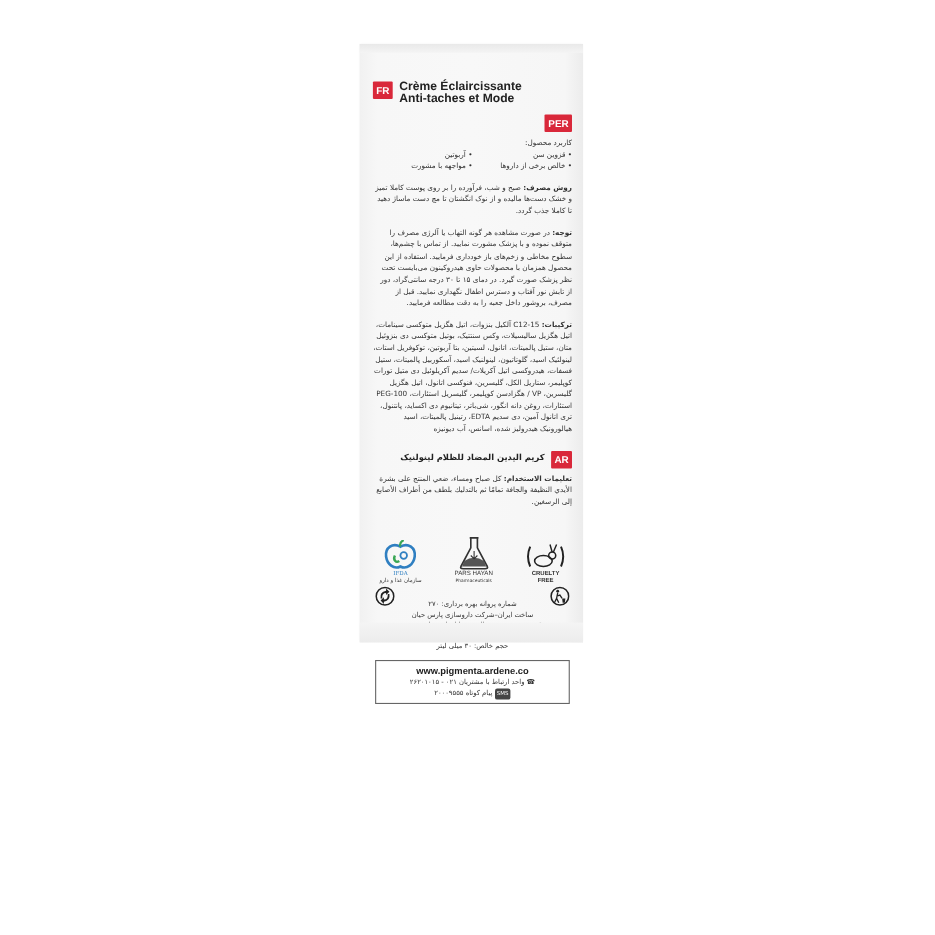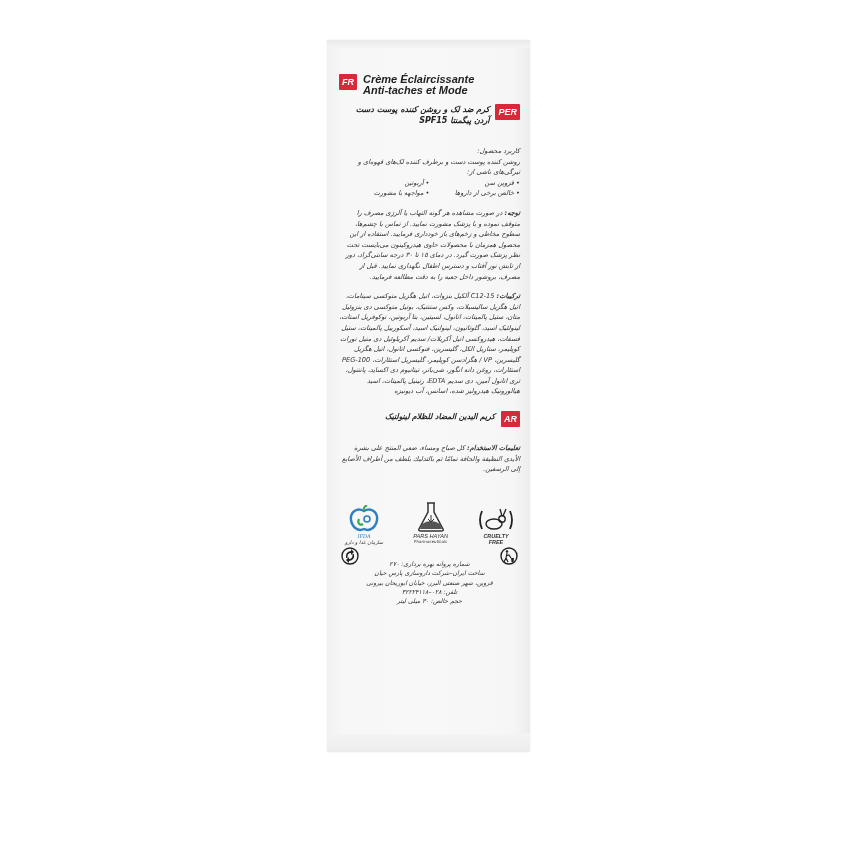--- a/index.html
+++ b/index.html
@@ -1,24 +1,23 @@
 <!DOCTYPE html>
 <html><head>
   <meta charset="utf-8">
   <style>
     html, body { margin: 0; padding: 0; }
     body {
       width: 850px; height: 850px; background: #ffffff; position: relative; overflow: hidden;
       font-family: "DejaVu Sans", sans-serif;
     }
     .pack {
-      position: absolute; left: 327px; top: 40px; width: 203px; height: 712px;
+      position: absolute; left: 327px; top: 40px; width: 203px; height: 544px;
       background: linear-gradient(90deg, #f1f1f1 0%, #f7f7f7 8%, #f8f8f8 50%, #f6f6f6 92%, #ececec 100%);
       box-shadow: 0 0 2px rgba(0,0,0,0.08);
-      font-style: italic;
     }
     .seal-top { position: absolute; left: 0; right: 0; top: 0; height: 8px; background: linear-gradient(#e9e9e9, #f4f4f4); }
     .seal-bot { position: absolute; left: 0; right: 0; bottom: 0; height: 18px; background: linear-gradient(#f4f4f4, #ececec); }
     .content { position: absolute; left: 12px; right: 10px; top: 34px; color: #2b2b2b; }
     .lang-badge {
       display: inline-block; background: #d9283a; color: #fff; font-family: "Liberation Sans", sans-serif;
       font-weight: bold; font-size: 9px; padding: 3px 3px; line-height: 10px; border-radius: 1px;
     }
     .head-row { display: flex; align-items: flex-start; gap: 6px; }
     .head-title { font-family: "Liberation Sans", sans-serif; font-weight: bold; font-size: 11px; line-height: 11px; color: #222; }
@@ -55,49 +54,47 @@
         <div class="head-title">
           <div>Crème Éclaircissante</div>
           <div>Anti-taches et Mode</div>
         </div>
       </div>
     </div>
 
     <div class="section rtl">
       <div class="head-row" style="direction: rtl;">
         <span class="lang-badge">PER</span>
-        <div class="fa-title">
-          <div>کرم ضد لک و روشن کننده پوست دست</div>
-          <div>آردن پیگمنتا SPF15</div>
-        </div>
       </div>
-      <div class="fa" style="margin-top:20px;">
+      <div class="fa" style="margin-top:5px;">
         <div>کاربرد محصول:</div>
-        <div>روشن کننده پوست دست و برطرف کننده لک‌های قهوه‌ای و تیرگی‌های ناشی از:</div>
         <div class="bullets">
           <span>قزوین سن</span>
           <span>آربوتین</span>
           <span>خالص برخی از داروها</span>
           <span>مواجهه با مشورت</span>
         </div>
+      </div>
+      <div class="fa" style="margin-top:9px;">
+        <b>روش مصرف:</b><span> صبح و شب، فرآورده را بر روی پوست کاملا تمیز و خشک دست‌ها مالیده و از نوک انگشتان تا مچ دست ماساژ دهید تا کاملا جذب گردد.</span>
       </div>
       <div class="fa" style="margin-top:9px;">
         <b>توجه:</b><span> در صورت مشاهده هر گونه التهاب یا آلرژی مصرف را متوقف نموده و با پزشک مشورت نمایید. از تماس با چشم‌ها، سطوح مخاطی و زخم‌های باز خودداری فرمایید. استفاده از این محصول همزمان با محصولات حاوی هیدروکینون می‌بایست تحت نظر پزشک صورت گیرد. در دمای ۱۵ تا ۳۰ درجه سانتی‌گراد، دور از تابش نور آفتاب و دسترس اطفال نگهداری نمایید. قبل از مصرف، بروشور داخل جعبه را به دقت مطالعه فرمایید.</span>
       </div>
       <div class="fa" style="margin-top:9px;">
         <b>ترکیبات:</b><span> C12-15 آلکیل بنزوات، اتیل هگزیل متوکسی سینامات، اتیل هگزیل سالیسیلات، وکس سنتتیک، بوتیل متوکسی دی بنزوئیل متان، ستیل پالمیتات، اتانول، لسیتین، بتا آربوتین، توکوفریل استات، لینولئیک اسید، گلوتاتیون، لینولنیک اسید، آسکوربیل پالمیتات، ستیل فسفات، هیدروکسی اتیل آکریلات/ سدیم آکریلوئیل دی متیل تورات کوپلیمر، ستاریل الکل، گلیسرین، فنوکسی اتانول، اتیل هگزیل گلیسرین، VP / هگزادسن کوپلیمر، گلیسریل استئارات، PEG-100 استئارات، روغن دانه انگور، شی‌باتر، تیتانیوم دی اکساید، پانتنول، تری اتانول آمین، دی سدیم EDTA، رتینیل پالمیتات، اسید هیالورونیک هیدرولیز شده، اسانس، آب دیونیزه</span>
       </div>
     </div>
 
     <div class="section rtl" style="margin-top:14px;">
       <div class="head-row" style="direction: rtl;">
         <span class="lang-badge">AR</span>
         <div class="fa-title" style="font-size:7.6px;">كريم اليدين المضاد للظلام لینولنیک</div>
       </div>
-      <div class="fa" style="margin-top:16px;">
+      <div class="fa" style="margin-top:4px;">
         <b>تعليمات الاستخدام:</b><span> كل صباح ومساء، ضعي المنتج على بشرة الأيدي النظيفة والجافة تمامًا ثم بالتدليك بلطف من أطراف الأصابع إلى الرسغين.</span>
       </div>
     </div>
 
     <div class="logos" style="margin-top:26px;">
       <div class="logo">
         <svg width="34" height="28" viewBox="0 0 34 28">
           <path d="M17 6 C10 2 3 7 4 15 C5 22 11 27 17 24 C23 27 29 22 30 15 C31 7 24 2 17 6 Z" fill="none" stroke="#2f7fc1" stroke-width="2.4"></path>
           <path d="M17 6 C16 3 18 1 20 0" fill="none" stroke="#3aa655" stroke-width="2"></path>
           <path d="M12 14 C10 18 13 21 16 19" fill="none" stroke="#3aa655" stroke-width="2.2"></path>
@@ -143,17 +140,30 @@
     </div>
 
     <div class="center-text" style="margin-top:-6px;">
       <div>شماره پروانه بهره برداری: ۲۷۰</div>
       <div>ساخت ایران–شرکت داروسازی پارس حیان</div>
       <div>قزوین، شهر صنعتی البرز، خیابان ابوریحان بیرونی</div>
       <div>تلفن: ۰۲۸–۳۲۲۲۴۱۱۸</div>
       <div>حجم خالص: ۳۰ میلی لیتر</div>
     </div>
 
+    <div class="infobox">
+      <div class="url">www.pigmenta.ardene.co</div>
+      <div class="small-line">
+        <span>☎</span>
+        <span>واحد ارتباط با مشتریان</span>
+        <span>۰۲۱ - ۲۶۲۰۱۰۱۵</span>
+      </div>
+      <div class="small-line">
+        <span style="display:inline-block;background:#444;color:#fff;font-size:5px;padding:0 2px;border-radius:2px;">SMS</span>
+        <span>پیام کوتاه</span>
+        <span>۲۰۰۰۹۵۵۵</span>
+      </div>
+    </div>
 
   </div>
 
   <div class="seal-bot"></div>
 </div>
 
 </body></html>

